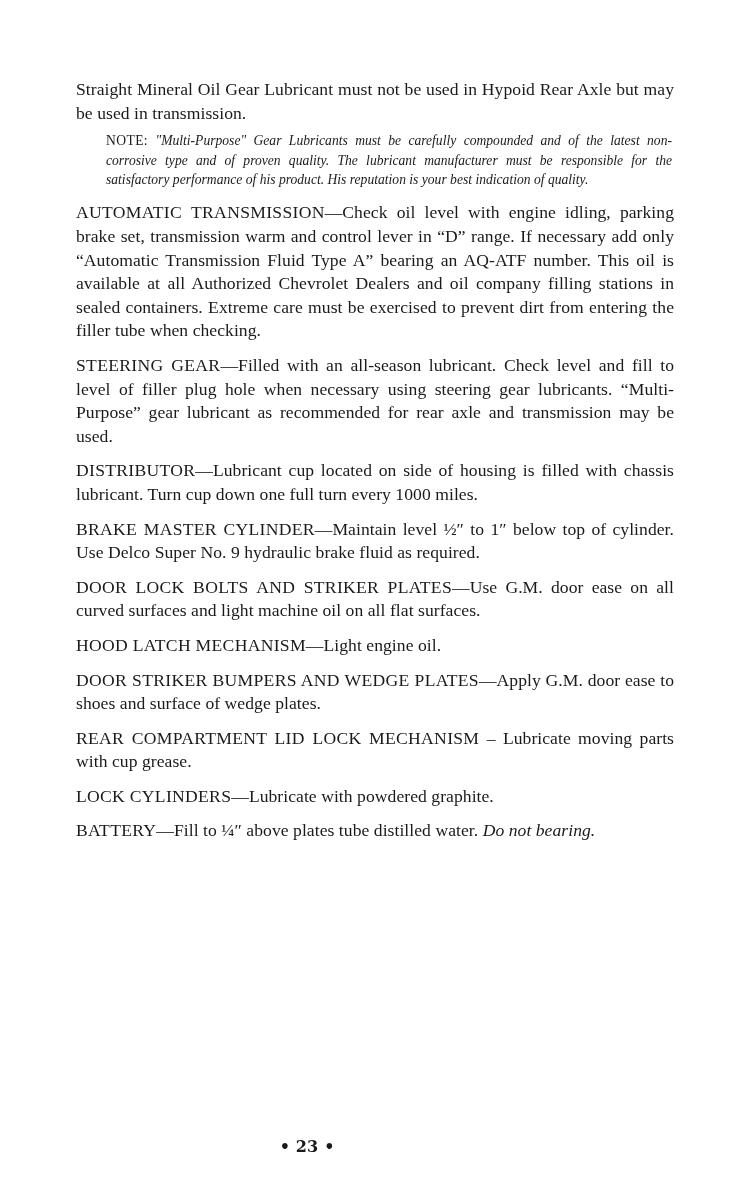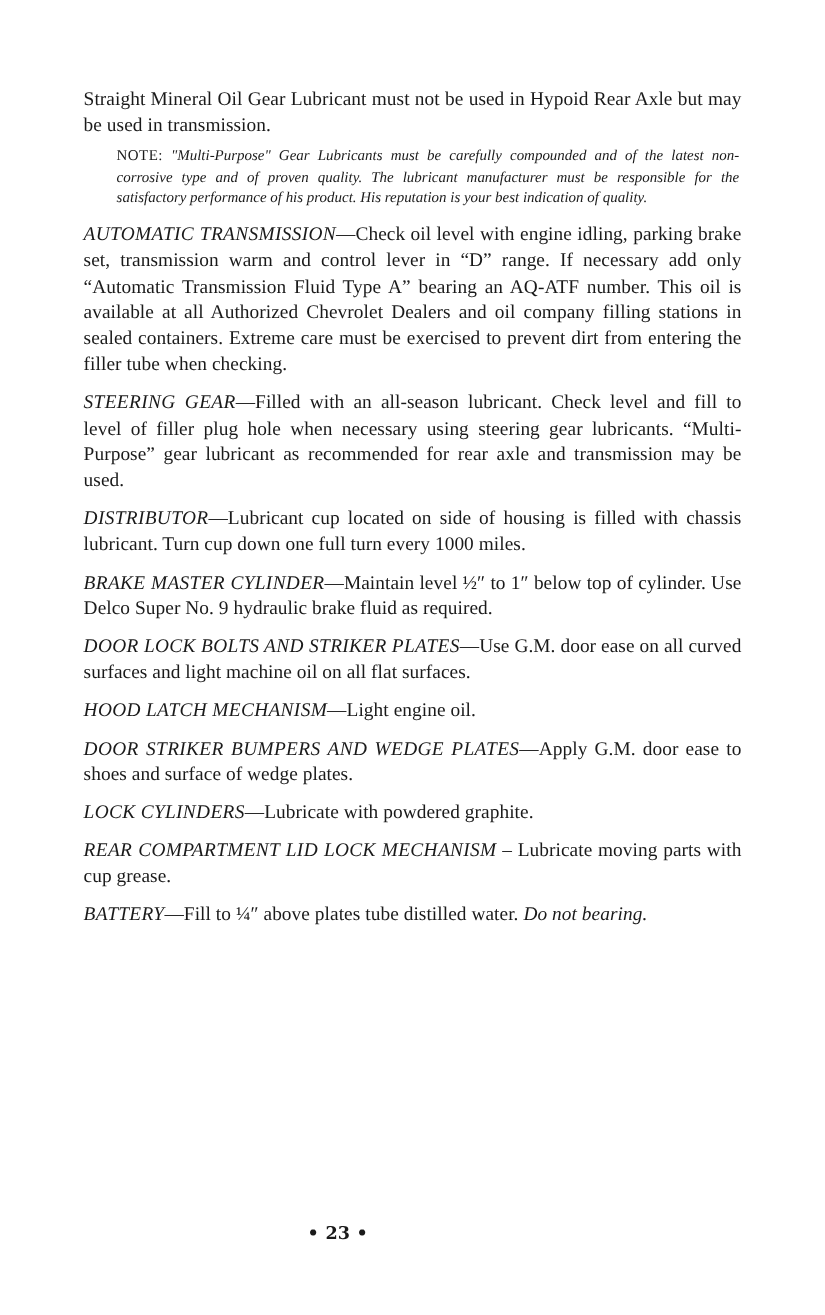--- a/index.html
+++ b/index.html
@@ -24,40 +24,39 @@
     .para {
       font-size: 17.6px;
       line-height: 23.6px;
       text-align: justify;
       margin: 0 10px 11px 0;
       letter-spacing: 0.05px;
     }
     .para.first { margin-bottom: 6px; }
     .heading {
       letter-spacing: 0.3px;
-      font-style: italic;
     }
     .note {
       margin: 0 0 12px 30px;
       width: 566px;
       font-size: 13.6px;
       line-height: 19.4px;
       text-align: justify;
     }
     .note .note-label {
       font-style: normal;
       letter-spacing: 0.4px;
     }
     .note .note-body {
       font-style: italic;
     }
     .italic { font-style: italic; }
     .page-number {
       position: absolute;
-      top: 1111px;
+      top: 1137px;
       left: 0;
       width: 614px;
       text-align: center;
       font-size: 16px;
       font-weight: bold;
       font-family: "DejaVu Serif", serif;
     }
     .page-number .dot {
       font-weight: bold;
       padding: 0 6px;
@@ -100,25 +99,25 @@
 
   <p class="para">
     <span class="heading">HOOD LATCH MECHANISM</span><span>—</span><span>Light engine oil.</span>
   </p>
 
   <p class="para">
     <span class="heading">DOOR STRIKER BUMPERS AND WEDGE PLATES</span><span>—</span><span>Apply G.M. door ease to shoes and surface of wedge plates.</span>
   </p>
 
   <p class="para">
-    <span class="heading">LOCK CYLINDERS</span><span>—</span><span>Lubricate with powdered graphite.</span>
+    <span class="heading">REAR COMPARTMENT LID LOCK MECHANISM</span><span> – </span><span>Lubricate moving parts with cup grease.</span>
   </p>
 
   <p class="para">
-    <span class="heading">REAR COMPARTMENT LID LOCK MECHANISM</span><span> – </span><span>Lubricate moving parts with cup grease.</span>
+    <span class="heading">LOCK CYLINDERS</span><span>—</span><span>Lubricate with powdered graphite.</span>
   </p>
 
   <p class="para">
     <span class="heading">BATTERY</span><span>—</span><span>Fill to ¼″ above plates tube distilled water. </span><span class="italic">Do not bearing.</span>
   </p>
 
 
 </div>
 
 <div class="page-number">

